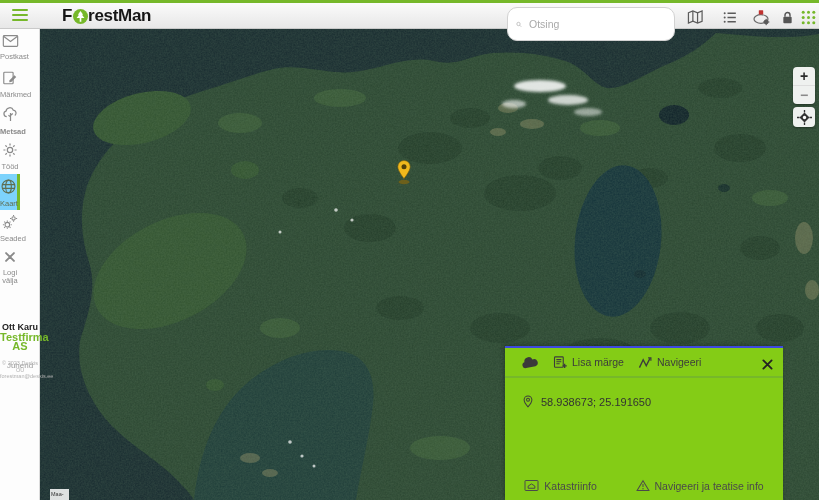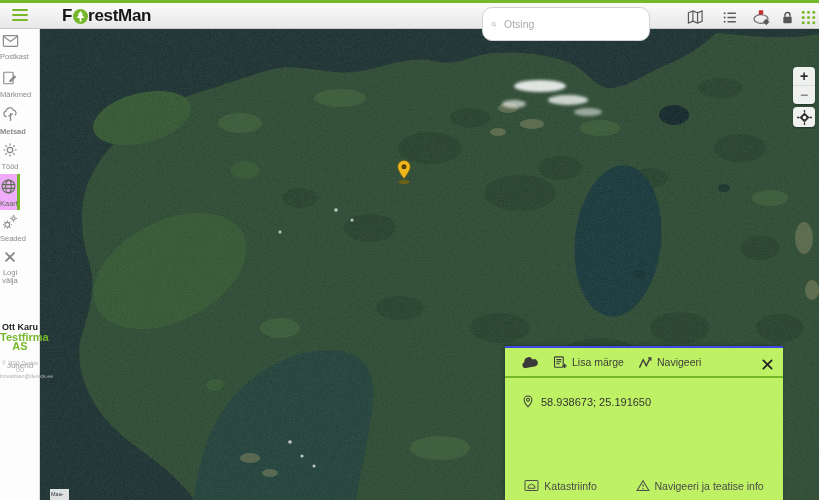--- a/index.html
+++ b/index.html
@@ -8,55 +8,55 @@
   
   .top-line{position:absolute;left:0;top:0;width:819px;height:3px;background:#76b82a;z-index:40;}
   
   .header{position:absolute;left:0;top:3px;width:819px;height:25px;
           background:linear-gradient(#fbfbfb,#e7e7e7);border-bottom:1px solid #c9c9c9;z-index:30;}
   .burger{position:absolute;left:12px;top:6px;width:16px;height:13px;cursor:pointer;}
   .burger span{display:block;height:2.4px;background:#76b82a;margin-bottom:2.4px;border-radius:1px;}
   .logo{position:absolute;left:62px;top:1px;height:24px;display:flex;align-items:center;
         font-size:17px;font-weight:bold;color:#161616;letter-spacing:-.3px;}
   .logo svg{margin:0 .5px;display:block;}
-  .search{position:absolute;left:482px;top:4px;width:168px;height:27px;background:#fff;
+  .search{position:absolute;left:507px;top:4px;width:168px;height:27px;background:#fff;
           border:1px solid #d2d2d2;border-radius:10px;display:flex;align-items:center;padding:16px 8px;box-sizing:border-box;}
   .search input{border:none;outline:none;flex:1;font-size:10.5px;color:#444;background:transparent;
                 font-family:"Liberation Sans",sans-serif;margin-left:5px;}
   .search input::placeholder{color:#a9a9a9;}
   .hicon{position:absolute;top:4px;width:20px;height:20px;display:flex;align-items:center;justify-content:center;
          color:#5b5b5b;cursor:pointer;}
   
   .sidebar{position:absolute;left:0;top:28px;width:40px;height:472px;background:#fdfdfd;
            border-right:1px solid #dcdcdc;z-index:25;box-sizing:border-box;}
   .side-item{position:absolute;left:0;width:20px;height:36px;text-align:center;color:#8a8a8a;cursor:pointer;}
   .side-item svg{margin-top:4px;}
   .side-item .lbl{display:block;font-size:7.5px;line-height:8px;margin-top:1px;}
-  .side-item.active{background:#f0abfc;border-right:3px solid #76b82a;color:#5f6f53;box-sizing:border-box;}
+  .side-item.active{background:#7dd3fc;border-right:3px solid #76b82a;color:#5f6f53;box-sizing:border-box;}
   .user-block{position:absolute;left:0;top:294px;width:40px;text-align:center;}
   .user-name{font-size:9px;font-weight:bold;color:#222;line-height:11px;}
   .user-co{font-size:11px;color:#76b82a;font-weight:bold;line-height:9px;}
   .user-guide{font-size:8px;color:#9a9a9a;margin-top:10px;}
   .side-foot{position:absolute;left:0;top:332px;width:40px;text-align:center;color:#b0b0b0;font-size:5.5px;line-height:6.5px;}
   
   .map{position:absolute;left:40px;top:28px;width:779px;height:472px;overflow:hidden;cursor:crosshair;}
   .map svg.bg{position:absolute;left:0;top:0;}
   .marker{position:absolute;left:355px;top:131px;width:18px;height:26px;z-index:5;cursor:pointer;}
   .zoomctl{position:absolute;right:4px;top:39px;width:22px;background:rgba(255,255,255,.92);
            border-radius:4px;box-shadow:0 1px 2px rgba(0,0,0,.35);z-index:6;overflow:hidden;}
   .zbtn{display:block;width:22px;height:18px;line-height:18px;text-align:center;font-size:14px;
         font-weight:bold;color:#2b2b2b;cursor:pointer;user-select:none;}
   .zbtn.minus{color:#8a8a8a;border-top:1px solid #ddd;}
   .diamondctl{position:absolute;right:4px;top:79px;width:22px;height:20px;background:rgba(255,255,255,.92);
               border-radius:4px;box-shadow:0 1px 2px rgba(0,0,0,.35);z-index:6;display:flex;
               align-items:center;justify-content:center;cursor:pointer;}
   .attrib{position:absolute;left:10px;bottom:0;background:rgba(255,255,255,.85);color:#333;
           font-size:5.5px;line-height:11px;height:11px;max-width:17px;overflow:hidden;padding:0 1px;z-index:6;}
   
-  .panel{position:absolute;left:505px;top:346px;width:278px;height:154px;background:#bef264;
+  .panel{position:absolute;left:505px;top:346px;width:278px;height:154px;background:#84cc16;
          border-top:2px solid #3d49e0;box-sizing:border-box;z-index:20;box-shadow:-1px -1px 4px rgba(0,0,0,.25);}
   .panel-toolbar{position:relative;height:28px;display:flex;align-items:center;color:#3c3c3c;}
   .ptool{display:flex;align-items:center;gap:4px;font-size:10.5px;color:#3c3c3c;cursor:pointer;margin-right:14px;}
   .ptool svg{display:block;}
   .panel-close{position:absolute;right:10px;top:8px;cursor:pointer;color:#222;}
   .panel-sep{height:2px;background:#76b82a;}
   .coord-row{display:flex;align-items:center;gap:6px;margin:16px 12px 0 16px;font-size:11px;color:#333;}
   .panel-foot{position:absolute;left:0;bottom:8px;width:100%;display:flex;justify-content:space-around;}
   .pfbtn{display:flex;align-items:center;gap:5px;font-size:10.5px;color:#4a4a4a;cursor:pointer;}
 </style>

